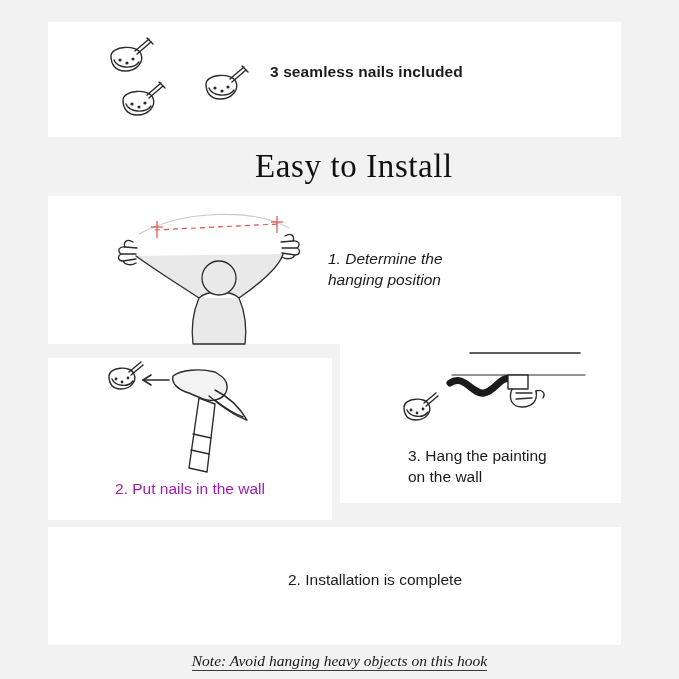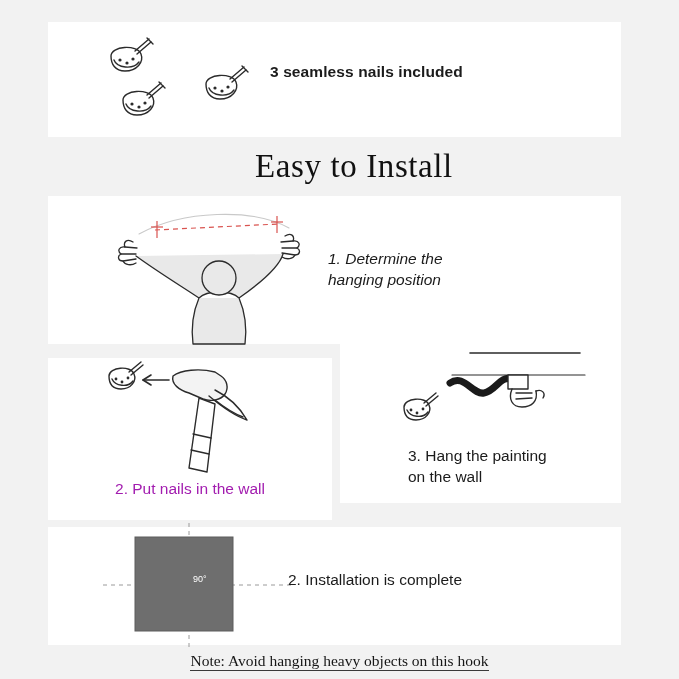--- a/index.html
+++ b/index.html
@@ -170,20 +170,21 @@
     right: 0;
     top: 652px;
     text-align: center;
     font-family: "Liberation Serif", serif;
     font-size: 15.5px;
     color: #161616;
   }
   #note span {
     border-bottom: 1px solid #3a3a3a;
     padding-bottom: 1px;
+    font-style: italic;
   }
 
   svg { display: block; overflow: visible; }
 </style>
 </head>
 <body>
 
 <div class="page">
 
   <div class="card" id="card-nails">
@@ -324,33 +325,20 @@
         </g>
       </svg>
     </div>
     <div class="caption">
       <div>3. Hang the painting</div>
       <div>on the wall</div>
     </div>
   </div>
 
   <div class="card" id="card-step4">
-    <div class="art">
-      <svg width="200" height="125" viewBox="0 0 200 125">
-
-        <g stroke="#9a9a9a" stroke-width="1" stroke-dasharray="4 4">
-          <line x1="0" y1="62" x2="190" y2="62"></line>
-          <line x1="86" y1="0" x2="86" y2="125"></line>
-        </g>
-
-        <rect x="32" y="14" width="98" height="94" fill="#6e6e6e" stroke="#5c5c5c" stroke-width="1"></rect>
-
-        <text x="90" y="59" font-family="Liberation Sans, sans-serif" font-size="9" fill="#ffffff">90°</text>
-      </svg>
-    </div>
     <div class="caption">2. Installation is complete</div>
   </div>
 
   <div id="note">
     <span>Note: Avoid hanging heavy objects on this hook</span>
   </div>
 
 </div>
 
 </body></html>

